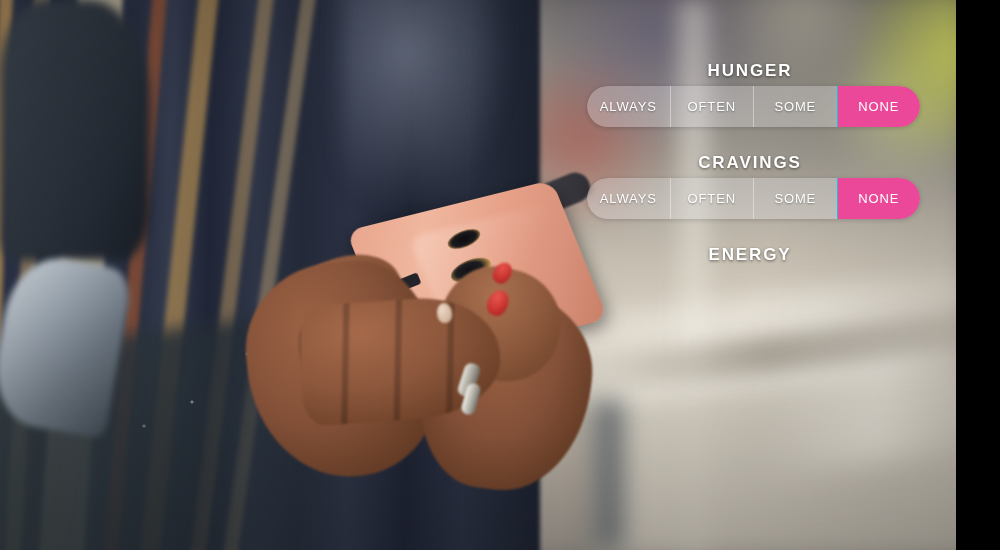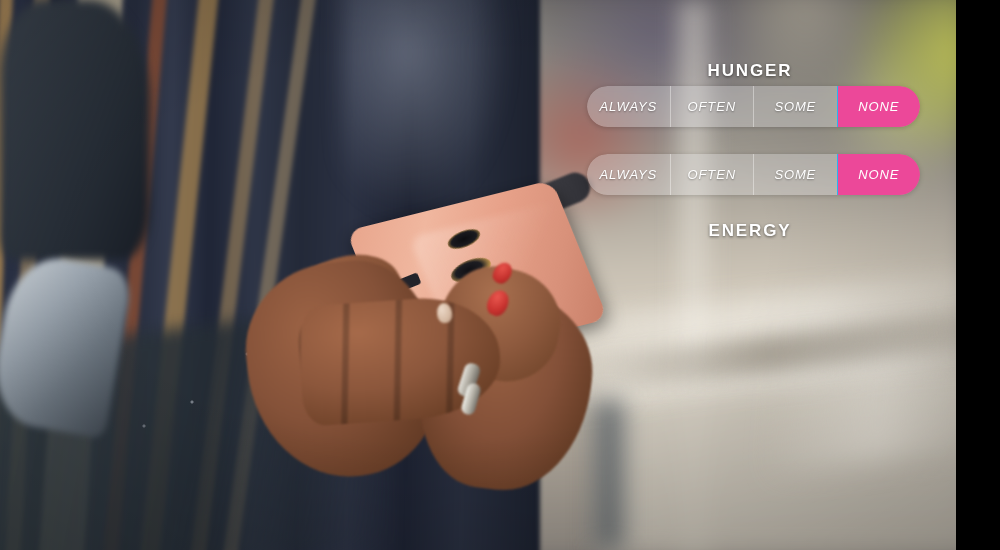--- a/index.html
+++ b/index.html
@@ -302,21 +302,20 @@
     line-height: 1;
   }
 
   .seg-control {
     display: flex;
     height: 41px;
     border-radius: 21px;
     overflow: hidden;
     box-shadow: 0 1px 5px rgba(0,0,0,0.18);
     backdrop-filter: blur(3px);
-    font-style: italic;
   }
   .seg {
     flex: 1;
     display: flex;
     align-items: center;
     justify-content: center;
     color: #ffffff;
     font-size: 13px;
     letter-spacing: 0.85px;
     background: rgba(236,236,238,0.30);
@@ -394,20 +393,21 @@
       <div class="group-label">HUNGER</div>
       <div class="seg-control row-hunger">
         <div class="seg">ALWAYS</div>
         <div class="seg">OFTEN</div>
         <div class="seg">SOME</div>
         <div class="seg selected">NONE</div>
       </div>
     </div>
 
     <div class="group">
+      <div class="group-label">CRAVINGS</div>
       <div class="seg-control row-cravings">
         <div class="seg">ALWAYS</div>
         <div class="seg">OFTEN</div>
         <div class="seg">SOME</div>
         <div class="seg selected">NONE</div>
       </div>
     </div>
 
     <div class="group">
       <div class="group-label">ENERGY</div>

